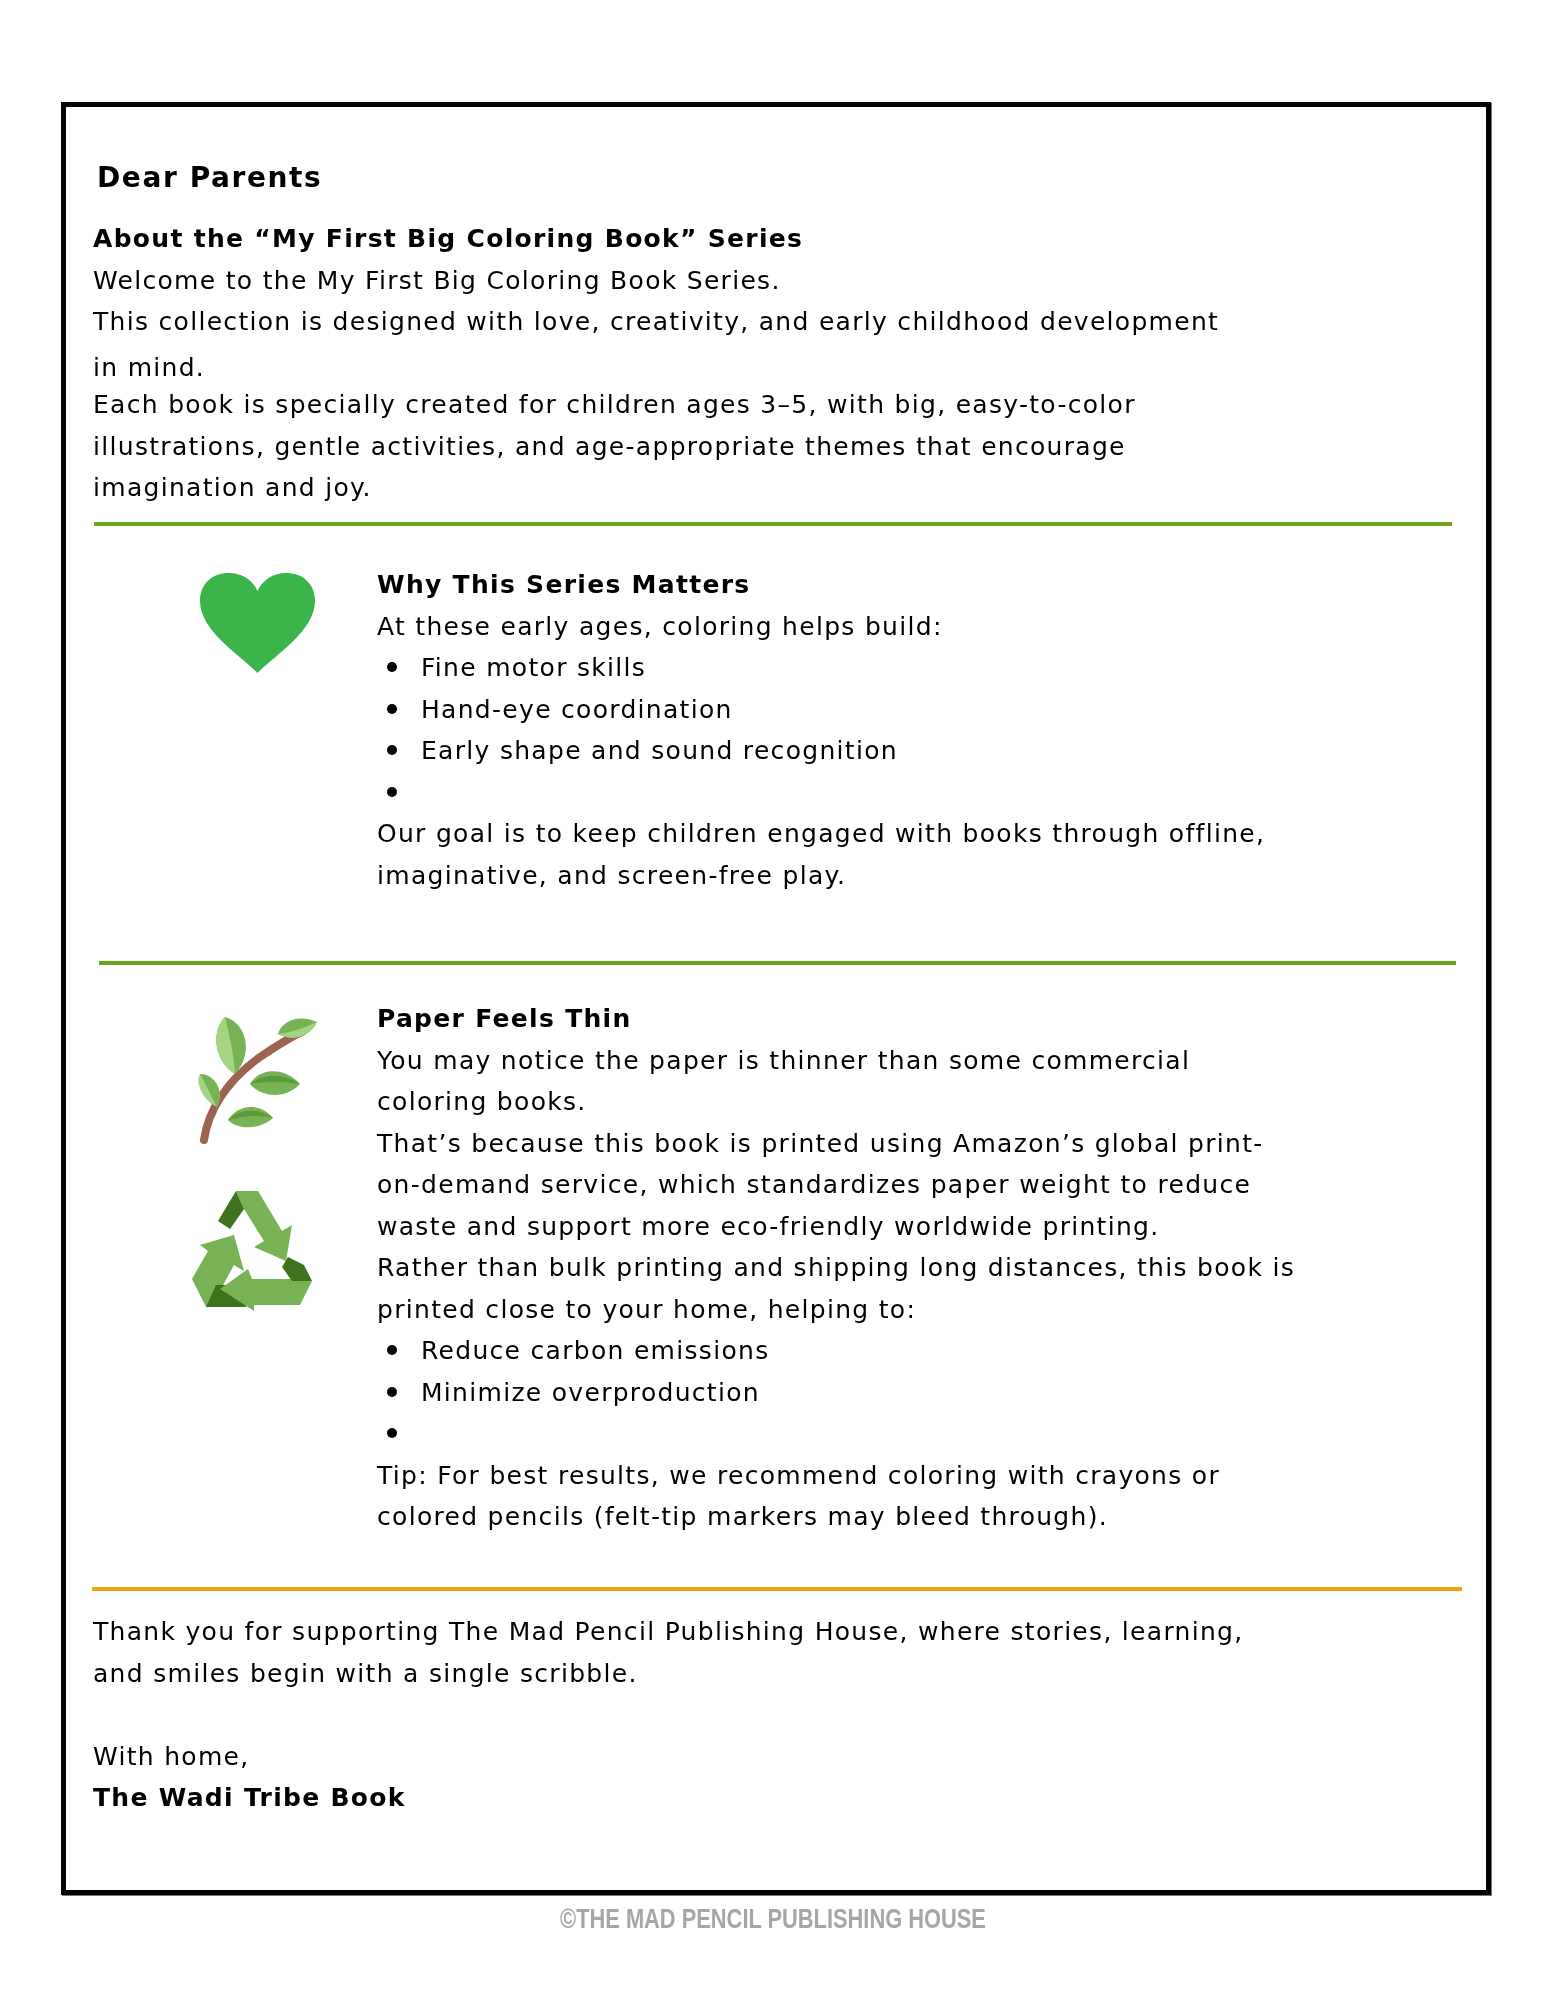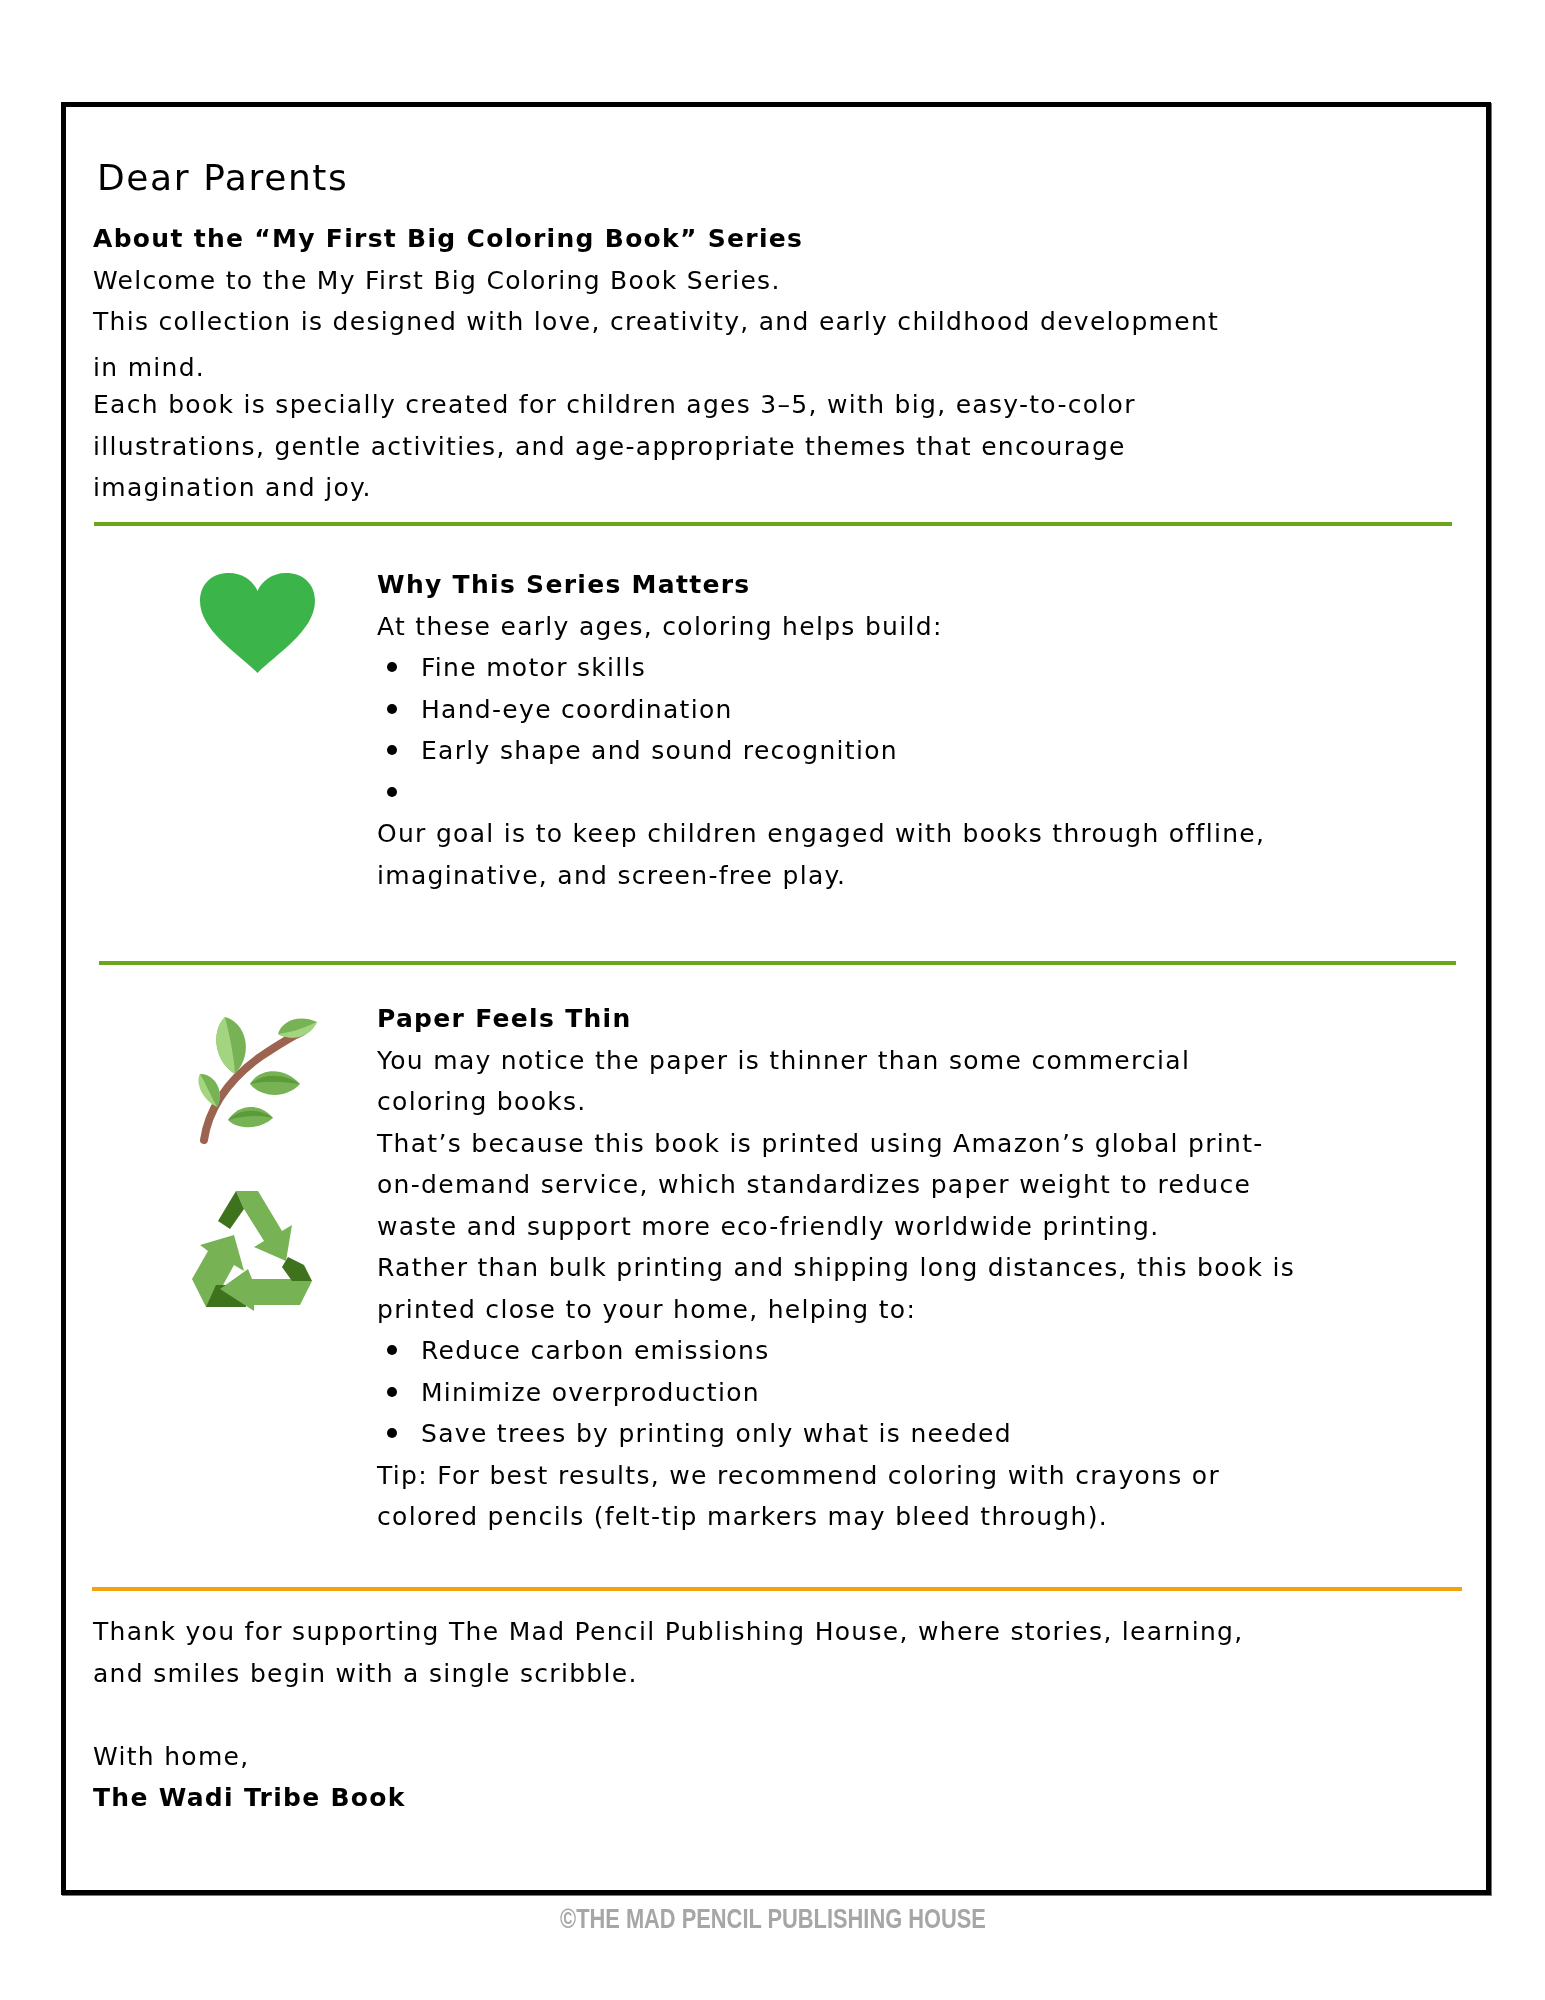--- a/index.html
+++ b/index.html
@@ -4,22 +4,22 @@
 <style>
   html, body { margin: 0; padding: 0; background: #ffffff; }
   body { width: 1545px; height: 2000px; position: relative; overflow: hidden;
          font-family: "DejaVu Sans", sans-serif; color: #000; }
   .frame { position: absolute; left: 61px; top: 102px; width: 1420px; height: 1783px;
            border: 5px solid #000; box-sizing: content-box;
            box-shadow: 1px 1px 0 #777; }
   .line { position: absolute; left: 0; white-space: nowrap; font-size: 25px; line-height: 41.5px;
           letter-spacing: 1.3px; height: 41.5px; }
   .bold { font-weight: bold; }
-  .title { position: absolute; left: 97px; top: 158px; font-size: 36px; line-height: 40px;
-           font-weight: normal; letter-spacing: 1.6px; white-space: nowrap; }
+  .title { position: absolute; left: 97px; top: 158px; font-size: 28px; line-height: 40px;
+           font-weight: bold; letter-spacing: 1.6px; white-space: nowrap; }
   .block { position: absolute; }
   .rule { position: absolute; height: 4px; }
   .bullet-dot { display: inline-block; width: 10px; height: 10px; border-radius: 50%; background: #000;
                 vertical-align: middle; margin: 0 24px 4px 10px; }
   .icon { position: absolute; }
   .footer { position: absolute; left: 0; width: 1545px; top: 1903px; text-align: center;
             font-family: "Liberation Sans", sans-serif; font-weight: bold; font-size: 28px;
             color: #a6a6a6; letter-spacing: 0px; }
   .footer span { display: inline-block; transform: scaleX(0.78); transform-origin: center; }
 </style>
@@ -101,21 +101,21 @@
   <div class="line bold" style="top:0;">Paper Feels Thin</div>
   <div class="line" style="top:41.5px;"> You may notice the paper is thinner than some commercial</div>
   <div class="line" style="top:83px;">coloring books.</div>
   <div class="line" style="top:124.5px;"> That’s because this book is printed using Amazon’s global print-</div>
   <div class="line" style="top:166px;">on-demand service, which standardizes paper weight to reduce</div>
   <div class="line" style="top:207.5px;">waste and support more eco-friendly worldwide printing.</div>
   <div class="line" style="top:249px;">Rather than bulk printing and shipping long distances, this book is</div>
   <div class="line" style="top:290.5px;">printed close to your home, helping to:</div>
   <div class="line" style="top:332px;"><span class="bullet-dot"></span><span>Reduce carbon emissions</span></div>
   <div class="line" style="top:373.5px;"><span class="bullet-dot"></span><span>Minimize overproduction</span></div>
-  <div class="line" style="top:415px;"><span class="bullet-dot"></span><span>Save trees by printing only what is needed</span></div>
+  <div class="line" style="top:415px;"><span class="bullet-dot"></span></div>
   <div class="line" style="top:456.5px;">Tip: For best results, we recommend coloring with crayons or</div>
   <div class="line" style="top:498px;">colored pencils (felt-tip markers may bleed through).</div>
 </div>
 
 <div class="rule" style="left:92px; top:1587px; width:1370px; background:#f0a30a;"></div>
 
 <div class="block" style="left:93px; top:1611px;">
   <div class="line" style="top:0;">Thank you for supporting The Mad Pencil Publishing House, where stories, learning,</div>
   <div class="line" style="top:41.5px;">and smiles begin with a single scribble.</div>
   <div class="line" style="top:124.5px;">With home,</div>

